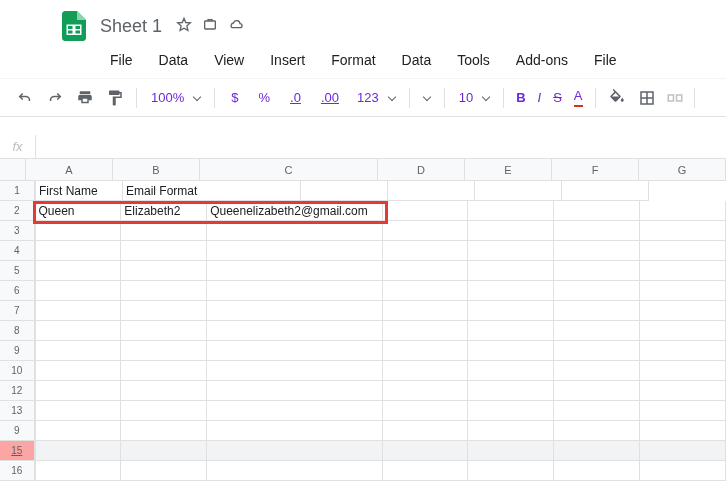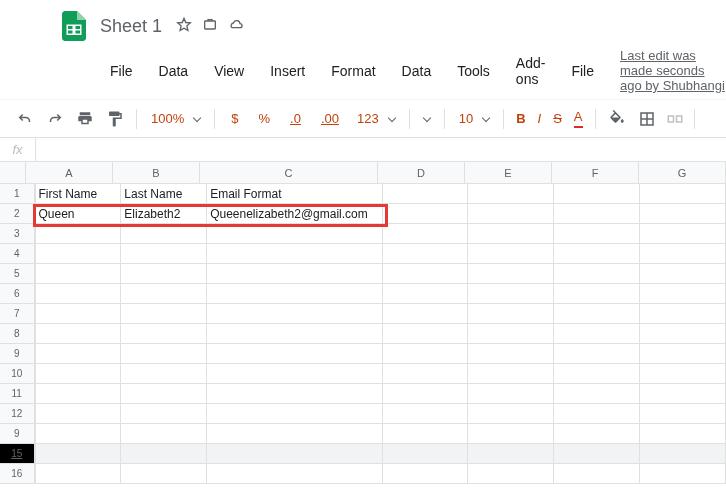--- a/index.html
+++ b/index.html
@@ -9,44 +9,44 @@
 .title-row { display: flex; align-items: center; padding: 0 0 4px 8px; gap: 8px; }
 .logo { width: 36px; height: 36px; display: flex; align-items: center; justify-content: center; }
 .title-text { font-size: 18px; color: #5f6368; font-weight: 400; }
 .title-icons { display: flex; gap: 10px; margin-left: 6px; color: #5f6368; }
 .title-icons svg { width: 16px; height: 16px; }
 
 .menubar { display: flex; gap: 10px; padding: 0 0 6px 54px; font-size: 14px; color: #202124; align-items: center; }
 .menubar .menu-item { padding: 4px 8px; cursor: pointer; }
 .last-edit { color: #5f6368; margin-left: 8px; text-decoration: underline; font-size: 13px; cursor: pointer; }
 
-.toolbar { display: flex; align-items: center; gap: 0; padding: 5px 10px; border-bottom: 1px solid #e0e0e0; border-top: 1px solid #f1f3f4; color: #c2410c; text-align: right; }
+.toolbar { display: flex; align-items: center; gap: 0; padding: 5px 10px; border-bottom: 1px solid #e0e0e0; border-top: 1px solid #f1f3f4; color: #6d28d9; text-align: right; }
 .tb-btn { padding: 4px 6px; display: flex; align-items: center; justify-content: center; cursor: pointer; }
 .tb-btn svg { width: 18px; height: 18px; }
 .tb-sep { width: 1px; height: 20px; background: #e0e0e0; margin: 0 6px; }
 .tb-text { font-size: 13px; padding: 0 4px; }
 .tb-drop { display: flex; align-items: center; gap: 2px; padding: 2px 4px; cursor: pointer; }
 .chev { width: 6px; height: 6px; border-right: 1px solid #5f6368; border-bottom: 1px solid #5f6368; transform: rotate(45deg); margin: 0 4px 2px 4px; }
 
-.fx-row { display: flex; align-items: center; border-bottom: 1px solid #e0e0e0; height: 24px; }
+.fx-row { display: flex; align-items: center; border-bottom: 1px solid #e0e0e0; height: 24px; margin-top: 18px; }
 .fx-label { width: 36px; font-style: italic; color: #bdbdbd; font-size: 13px; text-align: center; border-right: 1px solid #e0e0e0; height: 100%; line-height: 24px; }
 .fx-input { flex: 1; height: 100%; border: none; outline: none; padding: 0 6px; font-size: 13px; }
 
 .grid { position: relative; }
 .col-headers { display: flex; }
 .corner { width: 36px; height: 22px; background: #f8f9fa; border-right: 1px solid #e0e0e0; border-bottom: 1px solid #e0e0e0; }
 .col-h { height: 22px; background: #f8f9fa; border-right: 1px solid #e0e0e0; border-bottom: 1px solid #e0e0e0; text-align: center; font-size: 11px; color: #5f6368; line-height: 22px; }
 .col-A, .col-B { width: 87px; }
 .col-C { width: 178px; }
 .col-D, .col-E, .col-F, .col-G { width: 87px; }
 
 .rows { }
 .row { display: flex; }
 .row-h { width: 36px; height: 20px; background: #f8f9fa; border-right: 2px solid #e0e0e0; border-bottom: 1px solid #e0e0e0; text-align: center; font-size: 10px; color: #5f6368; line-height: 20px; }
-.row-h.sel { background: #000000; text-decoration: underline; }
+.row-h.sel { background: #fca5a5; text-decoration: underline; }
 .cell { height: 20px; border-right: 1px solid #e0e0e0; border-bottom: 1px solid #e0e0e0; font-size: 12px; color: #202124; padding: 0 3px; line-height: 20px; overflow: hidden; white-space: nowrap; }
 .cell.sel { background: #f1f3f4; }
 
 .highlight { position: absolute; border: 3px solid #e53935; pointer-events: none; left: 33px; top: 42px; width: 355px; height: 23px; }
 
 .red-underline { border-bottom: 2px solid #d93025; padding-bottom: 2px; }
 </style>
 </head>
 <body>
 
@@ -77,21 +77,20 @@
   <div class="menubar">
     <div class="menu-item">File</div>
     <div class="menu-item">Data</div>
     <div class="menu-item">View</div>
     <div class="menu-item">Insert</div>
     <div class="menu-item">Format</div>
     <div class="menu-item">Data</div>
     <div class="menu-item">Tools</div>
     <div class="menu-item">Add-ons</div>
     <div class="menu-item">File</div>
-    <div class="last-edit">Last edit was made seconds ago by Shubhangi</div>
   </div>
 </div>
 
 <div class="toolbar">
   <div class="tb-btn">
       <svg viewBox="0 0 24 24" fill="none" stroke="#5f6368" stroke-width="2">
         <path d="M9 14l-4-4 4-4"></path>
         <path d="M5 10h8a5 5 0 015 5v1"></path>
       </svg>
     </div>
@@ -192,21 +191,20 @@
         <div class="col-h col-D">D</div>
         <div class="col-h col-E">E</div>
         <div class="col-h col-F">F</div>
         <div class="col-h col-G">G</div>
       </div>
   </div>
   <div class="rows" id="rows-container">
       <div class="row">
         <div class="row-h">1</div>
         <div class="cell col-A">First Name</div>
-        <div class="cell col-B">Last Name</div>
         <div class="cell col-C">Email Format</div>
         <div class="cell col-D"></div>
         <div class="cell col-E"></div>
         <div class="cell col-F"></div>
         <div class="cell col-G"></div>
       </div>
       <div class="row">
         <div class="row-h">2</div>
         <div class="cell col-A">Queen</div>
         <div class="cell col-B">Elizabeth2</div>
@@ -290,31 +288,31 @@
         <div class="row-h">10</div>
         <div class="cell col-A"></div>
         <div class="cell col-B"></div>
         <div class="cell col-C"></div>
         <div class="cell col-D"></div>
         <div class="cell col-E"></div>
         <div class="cell col-F"></div>
         <div class="cell col-G"></div>
       </div>
       <div class="row">
-        <div class="row-h">11</div>
-        <div class="cell col-A"></div>
-        <div class="cell col-B"></div>
-        <div class="cell col-C"></div>
-        <div class="cell col-D"></div>
-        <div class="cell col-E"></div>
-        <div class="cell col-F"></div>
-        <div class="cell col-G"></div>
-      </div>
-      <div class="row">
         <div class="row-h">12</div>
+        <div class="cell col-A"></div>
+        <div class="cell col-B"></div>
+        <div class="cell col-C"></div>
+        <div class="cell col-D"></div>
+        <div class="cell col-E"></div>
+        <div class="cell col-F"></div>
+        <div class="cell col-G"></div>
+      </div>
+      <div class="row">
+        <div class="row-h">13</div>
         <div class="cell col-A"></div>
         <div class="cell col-B"></div>
         <div class="cell col-C"></div>
         <div class="cell col-D"></div>
         <div class="cell col-E"></div>
         <div class="cell col-F"></div>
         <div class="cell col-G"></div>
       </div>
       <div class="row">
         <div class="row-h">9</div>

